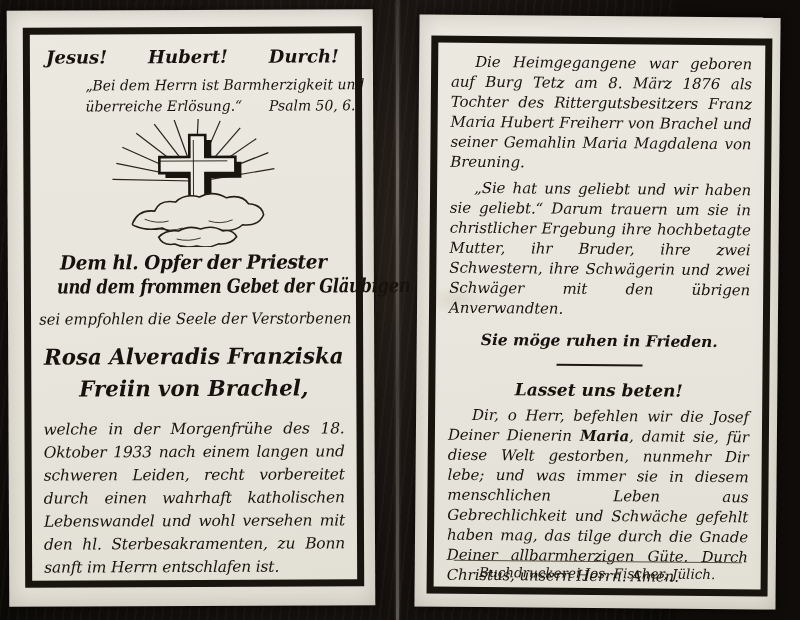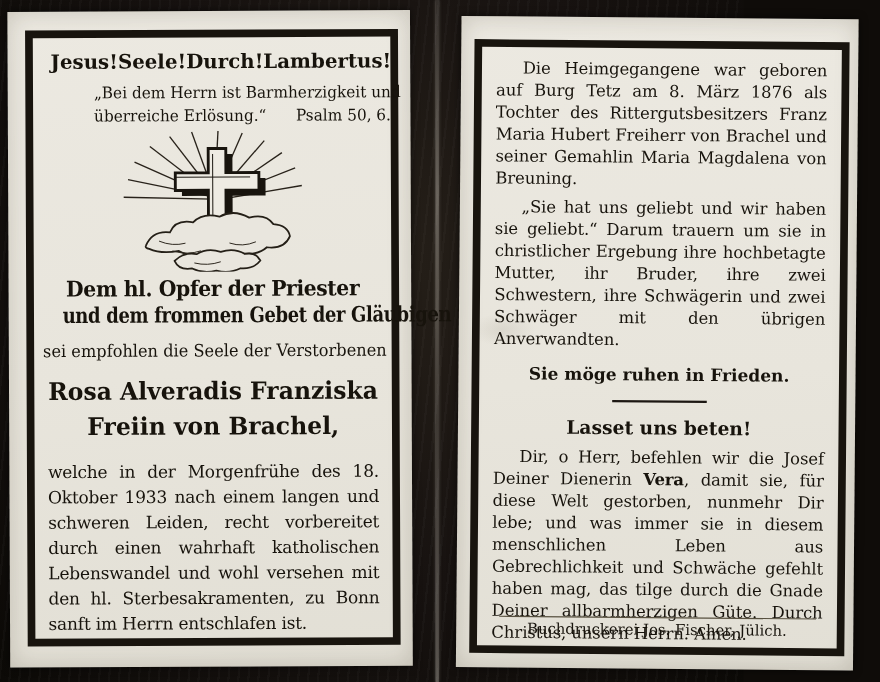--- a/index.html
+++ b/index.html
@@ -5,20 +5,21 @@
   html,body { margin:0; padding:0; }
   body {
     width:800px; height:620px; overflow:hidden;
     background:#0f0c09;
     font-family:"DejaVu Serif","Liberation Serif",serif;
     color:#17130c;
   }
   .scene {
     position:relative; width:676px; height:620px;
     background:radial-gradient(ellipse at 50% 38%, #262019 0%, #171210 55%, #0c0a07 100%);
+    font-style:italic;
   }
   .scene::after {
     content:""; position:absolute; inset:0; pointer-events:none; z-index:0;
     background:repeating-linear-gradient(96deg, rgba(255,255,255,0.025) 0 2px, transparent 2px 9px);
   }
   .fold {
     position:absolute; left:396px; top:0; width:3px; height:620px; z-index:1;
     background:linear-gradient(to bottom,
       rgba(236,230,218,0.12), rgba(236,230,218,0.35) 28%,
       rgba(236,230,218,0.16) 62%, rgba(236,230,218,0.32) 100%);
@@ -68,23 +69,22 @@
 <body>
 
 <div class="scene">
   <div class="fold"></div>
 
   <div class="page page-left">
     <div class="frame">
 
       <div class="invocation">
         <span>Jesus!</span>
-        <span>Seele!</span>
+        <span>Hubert!</span>
         <span>Durch!</span>
-        <span>Lambertus!</span>
       </div>
 
       <div class="psalm">
         <div class="psalm-line">„Bei dem Herrn ist Barmherzigkeit und</div>
         <div class="psalm-line">
           <span>überreiche Erlösung.“</span><span class="psalm-ref">Psalm 50, 6.</span>
         </div>
       </div>
 
       <div class="cross-wrap">
@@ -141,21 +141,21 @@
       <p class="rp-text para para-first">Die Heimgegangene war geboren auf Burg Tetz am 8. März 1876 als Tochter des Rittergutsbesitzers Franz Maria Hubert Freiherr von Brachel und seiner Gemahlin Maria Magdalena von Breuning.</p>
 
       <p class="rp-text para">„Sie hat uns geliebt und wir haben sie geliebt.“ Darum trauern um sie in christlicher Ergebung ihre hochbetagte Mutter, ihr Bruder, ihre zwei Schwestern, ihre Schwägerin und zwei Schwäger mit den übrigen Anverwandten.</p>
 
       <div class="rest-line">Sie möge ruhen in Frieden.</div>
 
       <div class="short-divider"></div>
 
       <div class="prayer-heading">Lasset uns beten!</div>
 
-      <p class="rp-text para"><span>Dir, o Herr, befehlen wir die Josef Deiner Dienerin </span><b>Vera</b><span>, damit sie, für diese Welt gestorben, nunmehr Dir lebe; und was immer sie in diesem menschlichen Leben aus Gebrechlichkeit und Schwäche gefehlt haben mag, das tilge durch die Gnade Deiner allbarmherzigen Güte. Durch Christus, unsern Herrn.  Amen.</span></p>
+      <p class="rp-text para"><span>Dir, o Herr, befehlen wir die Josef Deiner Dienerin </span><b>Maria</b><span>, damit sie, für diese Welt gestorben, nunmehr Dir lebe; und was immer sie in diesem menschlichen Leben aus Gebrechlichkeit und Schwäche gefehlt haben mag, das tilge durch die Gnade Deiner allbarmherzigen Güte. Durch Christus, unsern Herrn.  Amen.</span></p>
 
       <div class="imprint-block">
         <div class="imprint-rule"></div>
         <div class="imprint-text">Buchdruckerei Jos. Fischer, Jülich.</div>
       </div>
     </div>
   </div>
 </div>
 
 </body></html>

